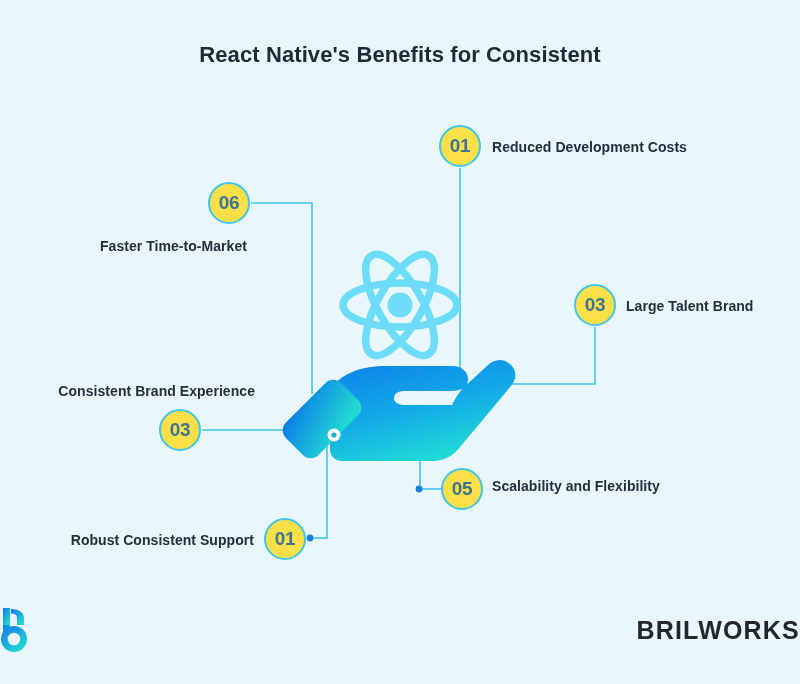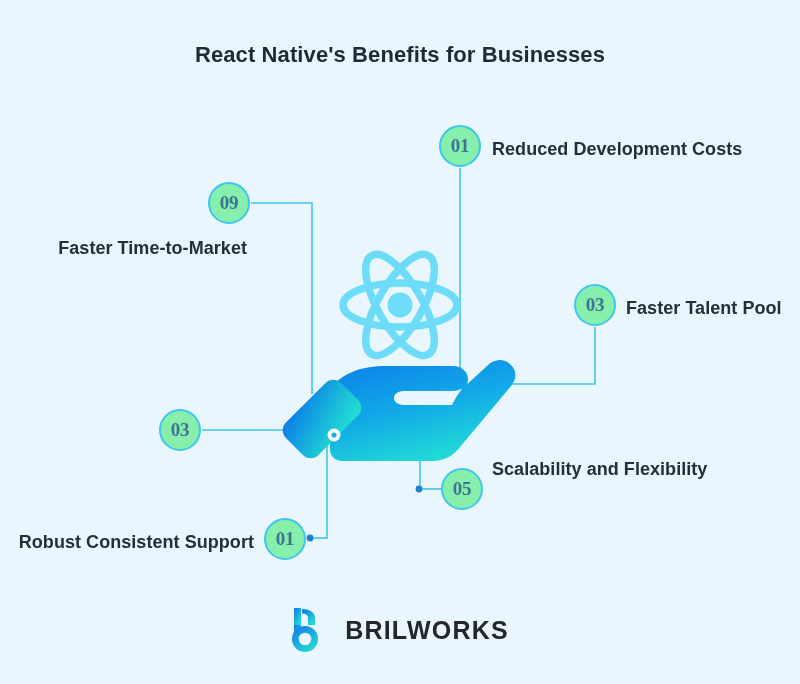--- a/index.html
+++ b/index.html
@@ -45,91 +45,90 @@
     top: 0;
     width: 800px;
     height: 684px;
   }
   
   .badge {
     position: absolute;
     width: 42px;
     height: 42px;
     border-radius: 50%;
-    background: #86efac;
+    background: #fde047;
     border: 2px solid #3ec6f0;
     box-sizing: border-box;
     display: flex;
     align-items: center;
     justify-content: center;
     font-size: 19px;
     font-weight: bold;
     color: #3e7492;
     letter-spacing: -0.3px;
-    font-family: Liberation Serif, serif;
   }
   .label {
     position: absolute;
-    font-size: 18px;
+    font-size: 14px;
     font-weight: bold;
     color: #20303e;
     white-space: nowrap;
     letter-spacing: 0.05px;
   }
   .label.right-align {
     text-align: right;
   }
   
   #badge-01 { left: 439px; top: 125px; }
   #label-01 { left: 492px; top: 139px; }
 
   #badge-02 { left: 574px; top: 284px; }
   #label-02 { left: 626px; top: 298px; }
 
   #badge-03 { left: 441px; top: 468px; }
-  #label-03 { left: 492px; top: 459px; }
+  #label-03 { left: 492px; top: 478px; }
 
   #badge-04 { left: 264px; top: 518px; }
   #label-04 { right: 546px; top: 532px; }
 
   #badge-05 { left: 159px; top: 409px; }
   #label-05 { right: 545px; top: 383px; }
 
   #badge-06 { left: 208px; top: 182px; }
   #label-06 { right: 553px; top: 238px; margin-left: 16px; }
 
   
   .footer-logo {
     position: absolute;
     left: 0;
     top: 606px;
     width: 800px;
     display: flex;
     align-items: center;
-    justify-content: center;
+    justify-content: space-between;
     gap: 12px;
   }
   .logo-mark {
     width: 42px;
     height: 48px;
     display: block;
   }
   .logo-text {
     font-size: 25px;
     font-weight: bold;
     color: #23272b;
     letter-spacing: 1.2px;
   }
 </style>
 </head>
 <body>
 
 <div id="infographic">
 
-  <div class="title">React Native's Benefits for Businesses</div>
+  <div class="title">React Native's Benefits for Consistent</div>
 
   <svg class="connectors" viewBox="0 0 800 684" width="800" height="684">
     <g stroke="#3ec6f0" stroke-width="1.6" fill="none">
 
       <path d="M460,168 L460,374"></path>
 
       <path d="M595,327 L595,384 L461,384"></path>
 
       <path d="M420,413 L420,489 L419,489"></path>
       <path d="M420,489 L441,489"></path>
@@ -193,31 +192,32 @@
       </g>
       <circle cx="334" cy="435" r="6.5" fill="#ffffff"></circle>
       <circle cx="334" cy="435" r="2.6" fill="#16b4dd"></circle>
     </g>
   </svg>
 
   <div class="badge" id="badge-01">01</div>
   <div class="label" id="label-01">Reduced Development Costs</div>
 
   <div class="badge" id="badge-02">03</div>
-  <div class="label" id="label-02">Faster Talent Pool</div>
+  <div class="label" id="label-02">Large Talent Brand</div>
 
   <div class="badge" id="badge-03">05</div>
   <div class="label" id="label-03">Scalability and Flexibility</div>
 
   <div class="badge" id="badge-04">01</div>
   <div class="label right-align" id="label-04">Robust Consistent Support</div>
 
   <div class="badge" id="badge-05">03</div>
-
-  <div class="badge" id="badge-06">09</div>
+  <div class="label right-align" id="label-05">Consistent Brand Experience</div>
+
+  <div class="badge" id="badge-06">06</div>
   <div class="label right-align" id="label-06">Faster Time-to-Market</div>
 
   <div class="footer-logo">
     <svg class="logo-mark" viewBox="0 0 42 48">
       <defs>
         <linearGradient id="logoGrad" x1="0.1" y1="0" x2="0.8" y2="1">
           <stop offset="0%" stop-color="#1479ea"></stop>
           <stop offset="100%" stop-color="#23e0d2"></stop>
         </linearGradient>
       </defs>

